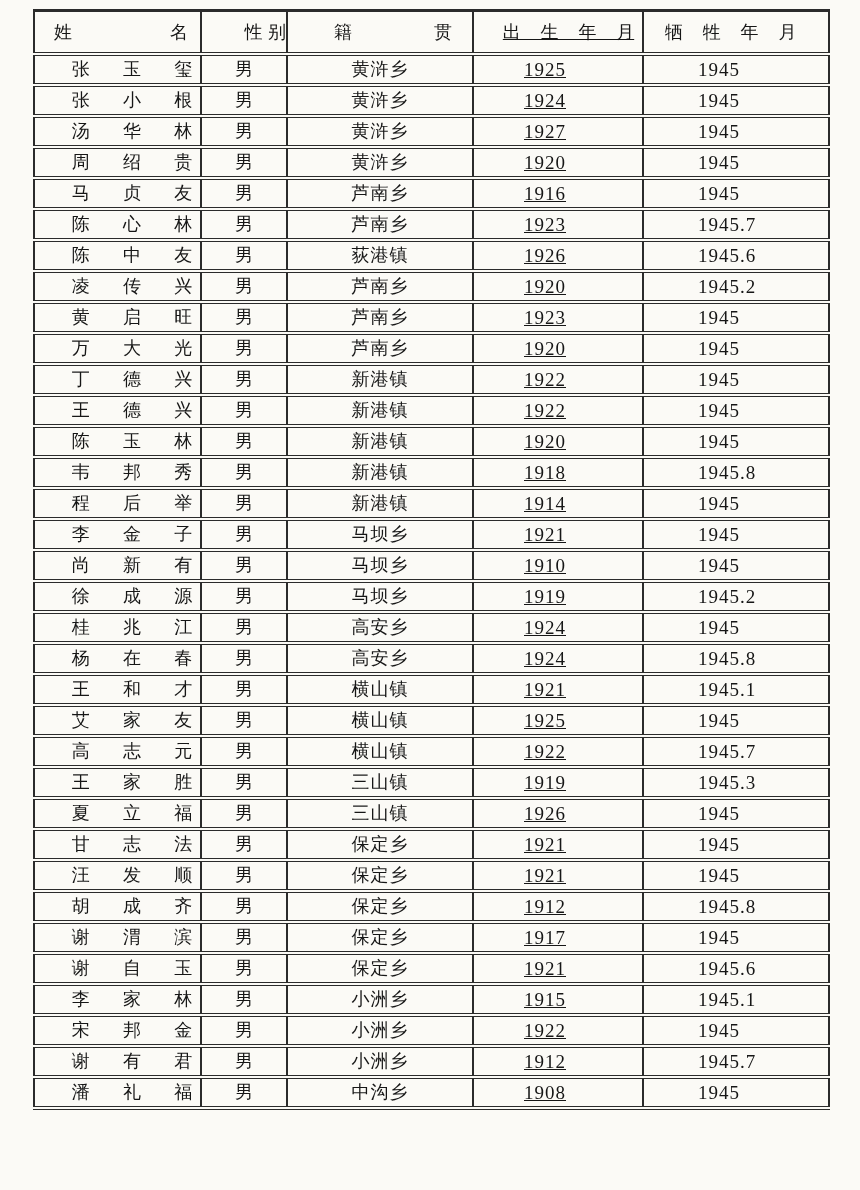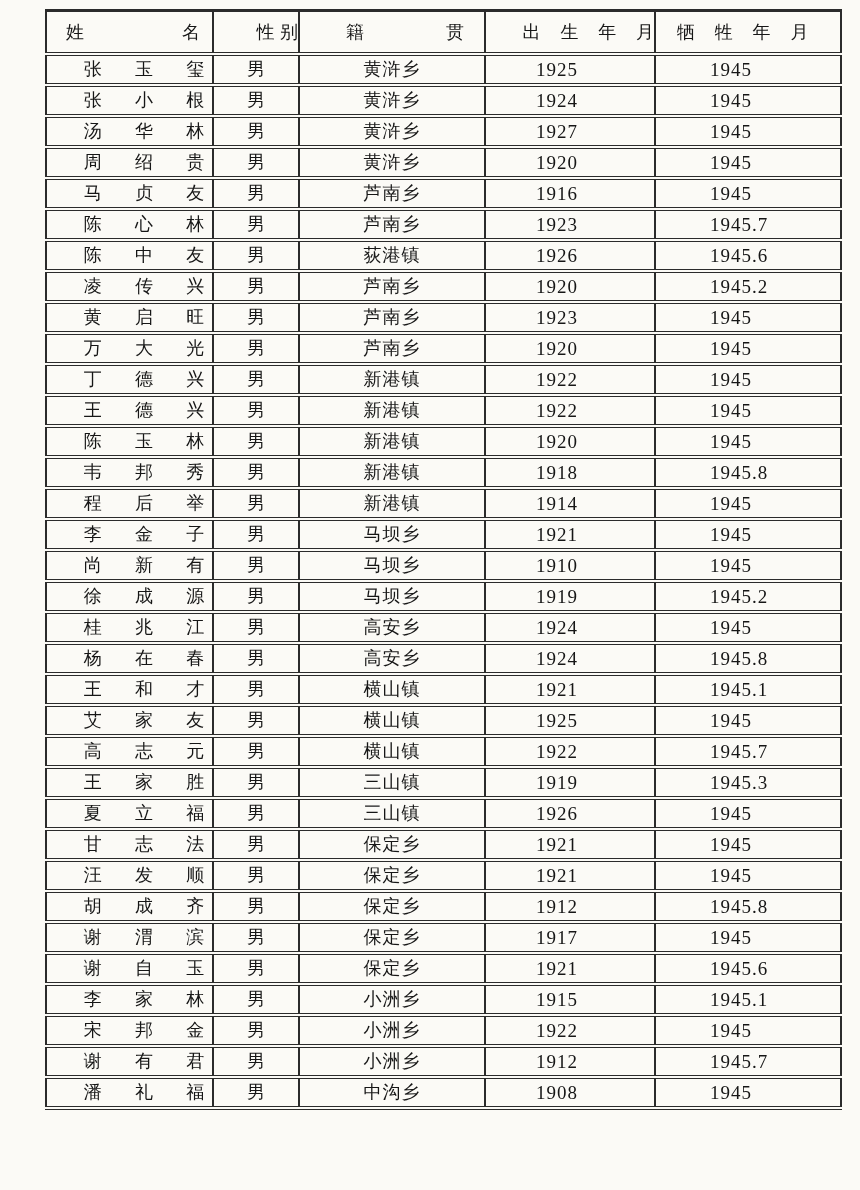--- a/index.html
+++ b/index.html
@@ -14,21 +14,21 @@
     font-family: "Liberation Serif", "DejaVu Serif", serif;
     color: #161616;
   }
   .page {
     position: relative;
     width: 860px;
     height: 1190px;
   }
   table.martyrs {
     position: absolute;
-    left: 45px;
+    left: 33px;
     top: 9px;
     width: 795px;
     border-collapse: collapse;
     table-layout: fixed;
     border-top: 3px solid #2b2b2b;
     border-bottom: 4px double #2b2b2b;
     border-left: 2px solid #2b2b2b;
     border-right: 2px solid #2b2b2b;
   }
   col.w-name   { width: 167px; }
@@ -45,28 +45,28 @@
     overflow: hidden;
     padding: 0;
   }
   th { height: 40px; font-size: 18px; }
   td { height: 27px; line-height: 27px; font-size: 18px; }
 
   
   .h-name   { text-align: left; padding-left: 19px; word-spacing: 5.2em; }
   .h-gender { text-align: right; word-spacing: 0.05em; }
   .h-native { text-align: left; padding-left: 46px; word-spacing: 4.3em; }
-  .h-birth  { text-align: right; padding-left: 21px; word-spacing: 0.85em; }
+  .h-birth  { text-align: center; padding-left: 21px; word-spacing: 0.85em; text-decoration: underline; }
   .h-death  { text-align: left; padding-left: 21px; word-spacing: 0.85em; }
 
   
   .c-name   { text-align: center; padding-left: 29px; word-spacing: 1.6em; }
   .c-gender { text-align: center; }
   .c-native { text-align: center; letter-spacing: 1px; }
-  .c-birth  { text-align: left; padding-left: 50px; font-size: 19px; letter-spacing: 1px; }
+  .c-birth  { text-align: left; padding-left: 50px; font-size: 19px; letter-spacing: 1px; text-decoration: underline; }
   .c-death  { text-align: left; padding-left: 54px; font-size: 19px; letter-spacing: 1px; }
 </style>
 </head>
 <body>
 
 <div class="page">
   <table class="martyrs">
     <colgroup>
       <col class="w-name">
       <col class="w-gender">

